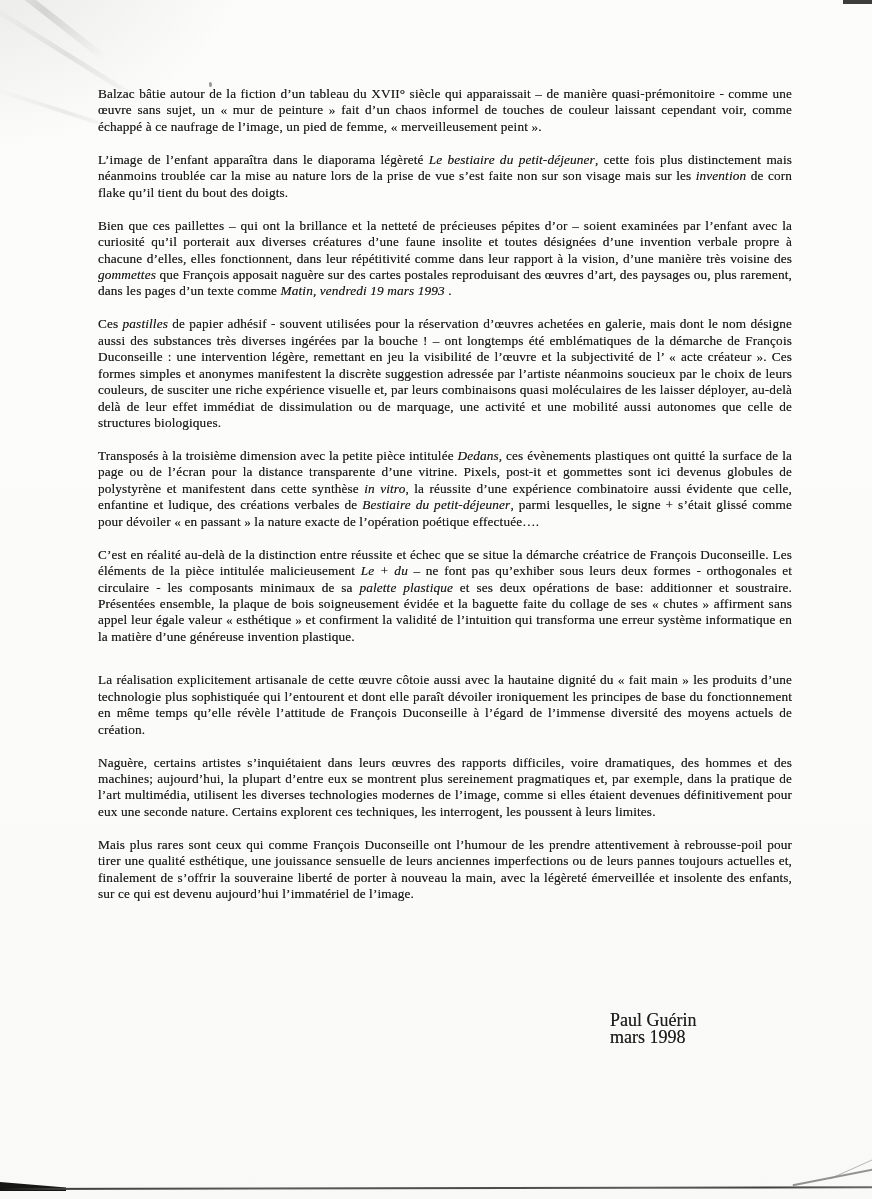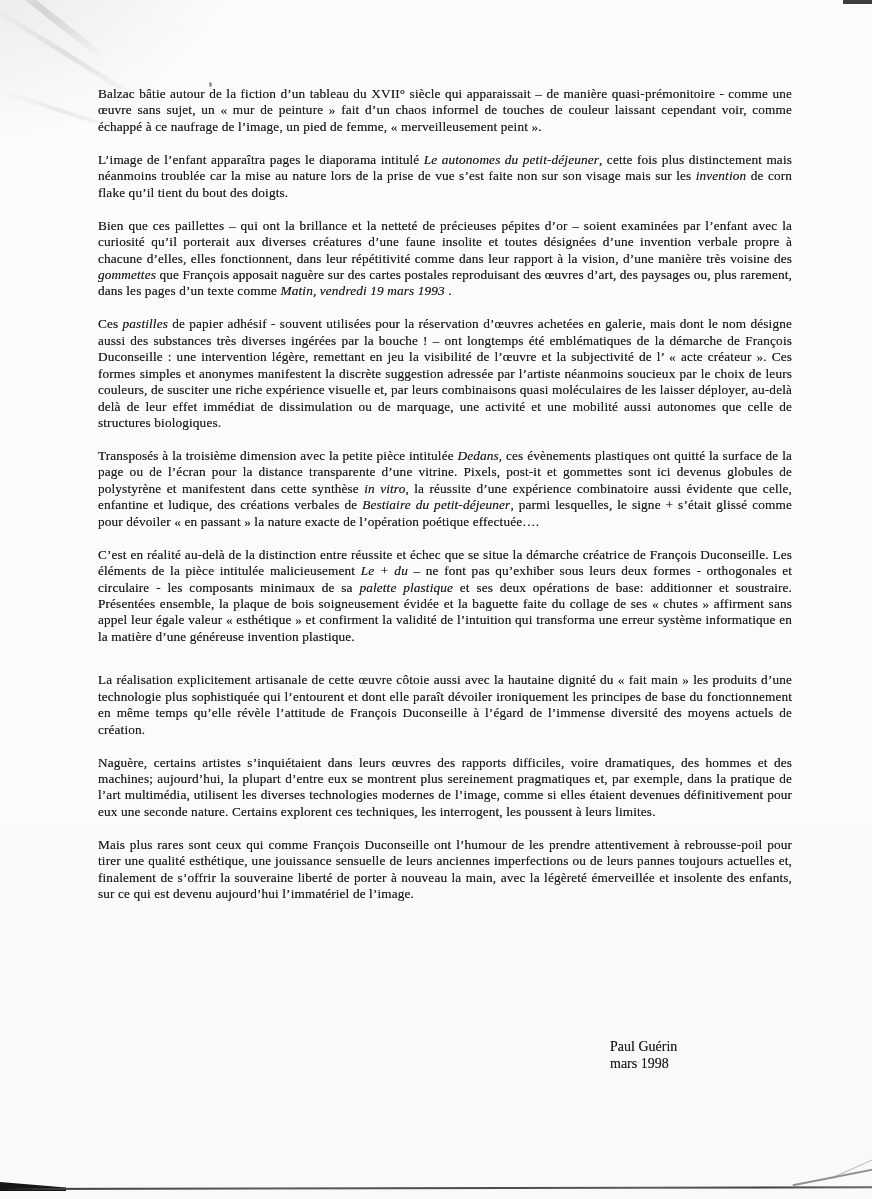--- a/index.html
+++ b/index.html
@@ -64,23 +64,23 @@
   }
   .text-block p.extra-gap {
     margin-top: 27px;
   }
   .it {
     font-style: italic;
   }
   .signature {
     position: absolute;
     left: 610px;
-    top: 1038px;
+    top: 1012px;
     color: #1d1d1c;
-    font-size: 14px;
+    font-size: 18px;
     line-height: 17px;
     text-shadow: 0 0 0.4px rgba(40,40,40,0.65);
   }
   .bottom-edge-line {
     position: absolute;
     left: 0;
     top: 1188px;
     width: 872px;
     height: 2px;
     background: linear-gradient(to right,
@@ -122,21 +122,21 @@
 <div class="page">
 
   <div class="corner-streak streak-1"></div>
   <div class="corner-streak streak-2"></div>
   <div class="corner-streak streak-3"></div>
   <div class="top-right-mark"></div>
   <div class="speck"></div>
 
   <div class="text-block">
       <p><span>Balzac bâtie autour de la fiction d’un tableau du XVII° siècle qui apparaissait – de manière quasi-prémonitoire - comme une œuvre sans sujet, un « mur de peinture » fait d’un chaos informel de touches de couleur laissant cependant voir, comme échappé à ce naufrage de l’image, un pied de femme, « merveilleusement peint ».</span></p>
-      <p><span>L’image de l’enfant apparaîtra pages le diaporama intitulé </span><span class="it">Le autonomes du petit-déjeuner</span><span>, cette fois plus distinctement mais néanmoins troublée car la mise au nature lors de la prise de vue s’est faite non sur son visage mais sur les </span><span class="it">invention</span><span> de corn flake qu’il tient du bout des doigts.</span></p>
+      <p><span>L’image de l’enfant apparaîtra dans le diaporama légèreté </span><span class="it">Le bestiaire du petit-déjeuner</span><span>, cette fois plus distinctement mais néanmoins troublée car la mise au nature lors de la prise de vue s’est faite non sur son visage mais sur les </span><span class="it">invention</span><span> de corn flake qu’il tient du bout des doigts.</span></p>
       <p><span>Bien que ces paillettes – qui ont la  brillance et la netteté de précieuses pépites d’or – soient examinées par l’enfant avec la curiosité qu’il porterait aux diverses créatures d’une faune insolite et toutes désignées d’une invention verbale propre à chacune d’elles, elles fonctionnent, dans leur répétitivité comme dans leur rapport à la vision, d’une manière très voisine des </span><span class="it">gommettes</span><span> que François apposait naguère sur des cartes postales reproduisant des œuvres d’art, des paysages ou, plus rarement, dans les pages d’un texte comme </span><span class="it">Matin, vendredi 19 mars 1993</span><span> .</span></p>
       <p><span>Ces </span><span class="it">pastilles</span><span> de papier adhésif - souvent utilisées pour la réservation d’œuvres achetées en galerie, mais dont le nom désigne aussi des substances très diverses ingérées par la bouche ! – ont longtemps été emblématiques de la démarche de François Duconseille : une intervention légère, remettant en jeu la visibilité de l’œuvre et la subjectivité de l’ « acte créateur ». Ces formes simples et anonymes manifestent la discrète suggestion adressée par l’artiste néanmoins soucieux par le choix de leurs couleurs, de susciter une riche expérience visuelle et, par leurs combinaisons quasi moléculaires de les laisser déployer, au-delà delà de leur effet immédiat de dissimulation ou de marquage, une activité et une mobilité aussi autonomes que celle de structures biologiques.</span></p>
       <p><span>Transposés à la troisième dimension avec la petite pièce intitulée </span><span class="it">Dedans,</span><span> ces évènements plastiques ont quitté la surface de la page ou de l’écran pour la distance transparente d’une vitrine. Pixels, post-it et gommettes sont ici devenus globules de polystyrène et manifestent dans cette synthèse </span><span class="it">in vitro</span><span>, la réussite d’une expérience combinatoire aussi évidente que celle, enfantine et ludique, des créations verbales de </span><span class="it">Bestiaire du petit-déjeuner</span><span>, parmi lesquelles, le signe + s’était glissé comme pour dévoiler « en passant » la nature exacte de l’opération poétique effectuée….</span></p>
       <p><span>C’est en réalité au-delà de la distinction entre réussite et échec que se situe la démarche créatrice de François Duconseille. Les éléments de la pièce intitulée malicieusement </span><span class="it">Le + du</span><span> – ne font pas qu’exhiber sous leurs deux formes - orthogonales et circulaire -  les composants minimaux de sa </span><span class="it">palette plastique</span><span> et ses deux opérations de base: additionner et soustraire. Présentées ensemble, la plaque de bois soigneusement évidée et la baguette faite du collage de ses « chutes » affirment sans appel leur égale valeur « esthétique » et confirment la validité de l’intuition qui transforma une erreur système informatique en la matière d’une généreuse invention plastique.</span></p>
       <p class="extra-gap"><span>La réalisation explicitement artisanale de cette œuvre côtoie aussi avec la hautaine dignité du « fait main » les produits d’une technologie plus sophistiquée qui l’entourent et dont elle paraît dévoiler ironiquement les principes de base du fonctionnement en même temps qu’elle révèle l’attitude de François Duconseille à l’égard de l’immense diversité des moyens actuels de création.</span></p>
       <p><span>Naguère, certains artistes s’inquiétaient dans leurs œuvres des rapports difficiles, voire dramatiques, des hommes et des machines; aujourd’hui, la plupart d’entre eux se montrent plus sereinement pragmatiques et, par exemple, dans la pratique de l’art multimédia, utilisent les diverses technologies modernes de l’image, comme si elles étaient devenues définitivement pour eux une seconde nature. Certains explorent ces techniques, les interrogent, les poussent à leurs limites.</span></p>
       <p><span>Mais plus rares sont ceux qui comme François Duconseille ont l’humour de les prendre attentivement à rebrousse-poil pour tirer une qualité esthétique, une jouissance sensuelle de leurs anciennes imperfections ou de leurs pannes toujours actuelles et, finalement de s’offrir la souveraine liberté de porter à nouveau la main, avec la légèreté émerveillée et insolente des enfants, sur ce qui est devenu aujourd’hui l’immatériel de l’image.</span></p>
     </div>
 
   <div class="signature">

